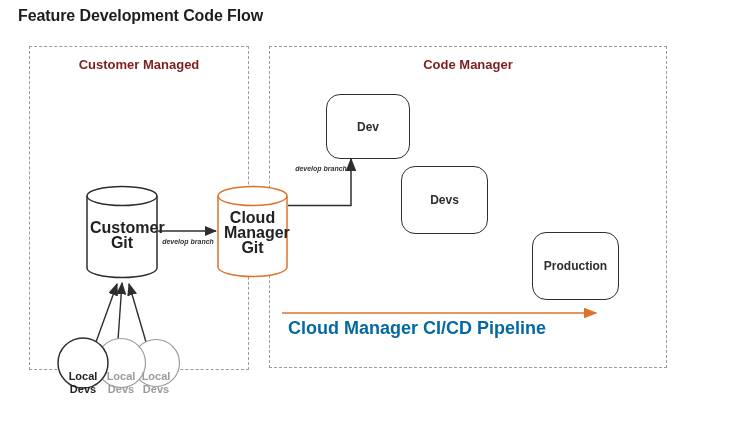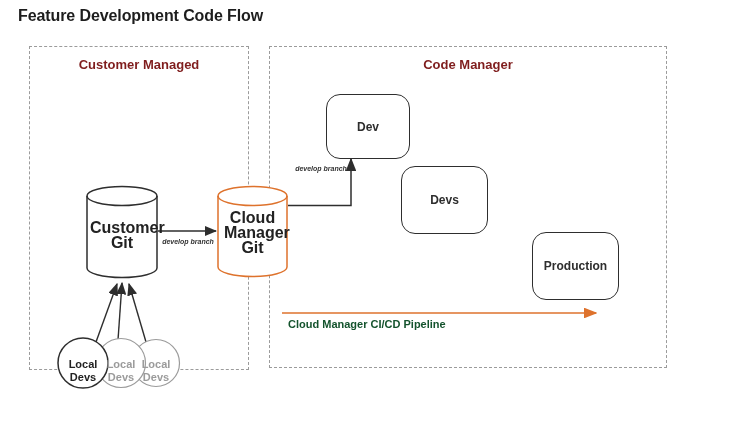--- a/index.html
+++ b/index.html
@@ -69,21 +69,21 @@
   .node-label {
     position: absolute;
     z-index: 4;
     text-align: center;
     font-weight: 600;
     color: #222222;
   }
   .lbl-customer-git { left: 90px;  top: 220px; width: 64px; font-size: 16px; line-height: 15px; }
   .lbl-cmgit        { left: 224px; top: 210px; width: 57px; font-size: 16px; line-height: 15px; }
   .lbl-localdev {
-    width: 44px; top: 358px;
+    width: 44px; top: 370px;
     font-size: 11px; line-height: 13px; text-align: center;
   }
   .lbl-localdev-1 { left: 61px; }
   .lbl-localdev-2 { left: 99px;  color: var(--muted, #9b9b9b); }
   .lbl-localdev-3 { left: 134px; color: var(--muted, #9b9b9b); }
   .edge-label {
     position: absolute;
     z-index: 4;
     font-size: 7px;
     font-style: italic;
@@ -91,23 +91,23 @@
     color: #333333;
     white-space: nowrap;
     transform: translateX(-50%);
   }
   .lbl-develop-1 { left: 188px; top: 238px; }
   .lbl-develop-2 { left: 321px; top: 165px; }
   .lbl-pipeline {
     position: absolute;
     z-index: 4;
     left: 288px; top: 318px;
-    font-size: 11px;
+    font-size: 18px;
     font-weight: 600;
-    color: #14532d;
+    color: #0369a1;
     white-space: nowrap;
   }
 </style>
 </head>
 <body>
 
 <div class="canvas">
 
   <div class="title">Feature Development Code Flow</div>
 

